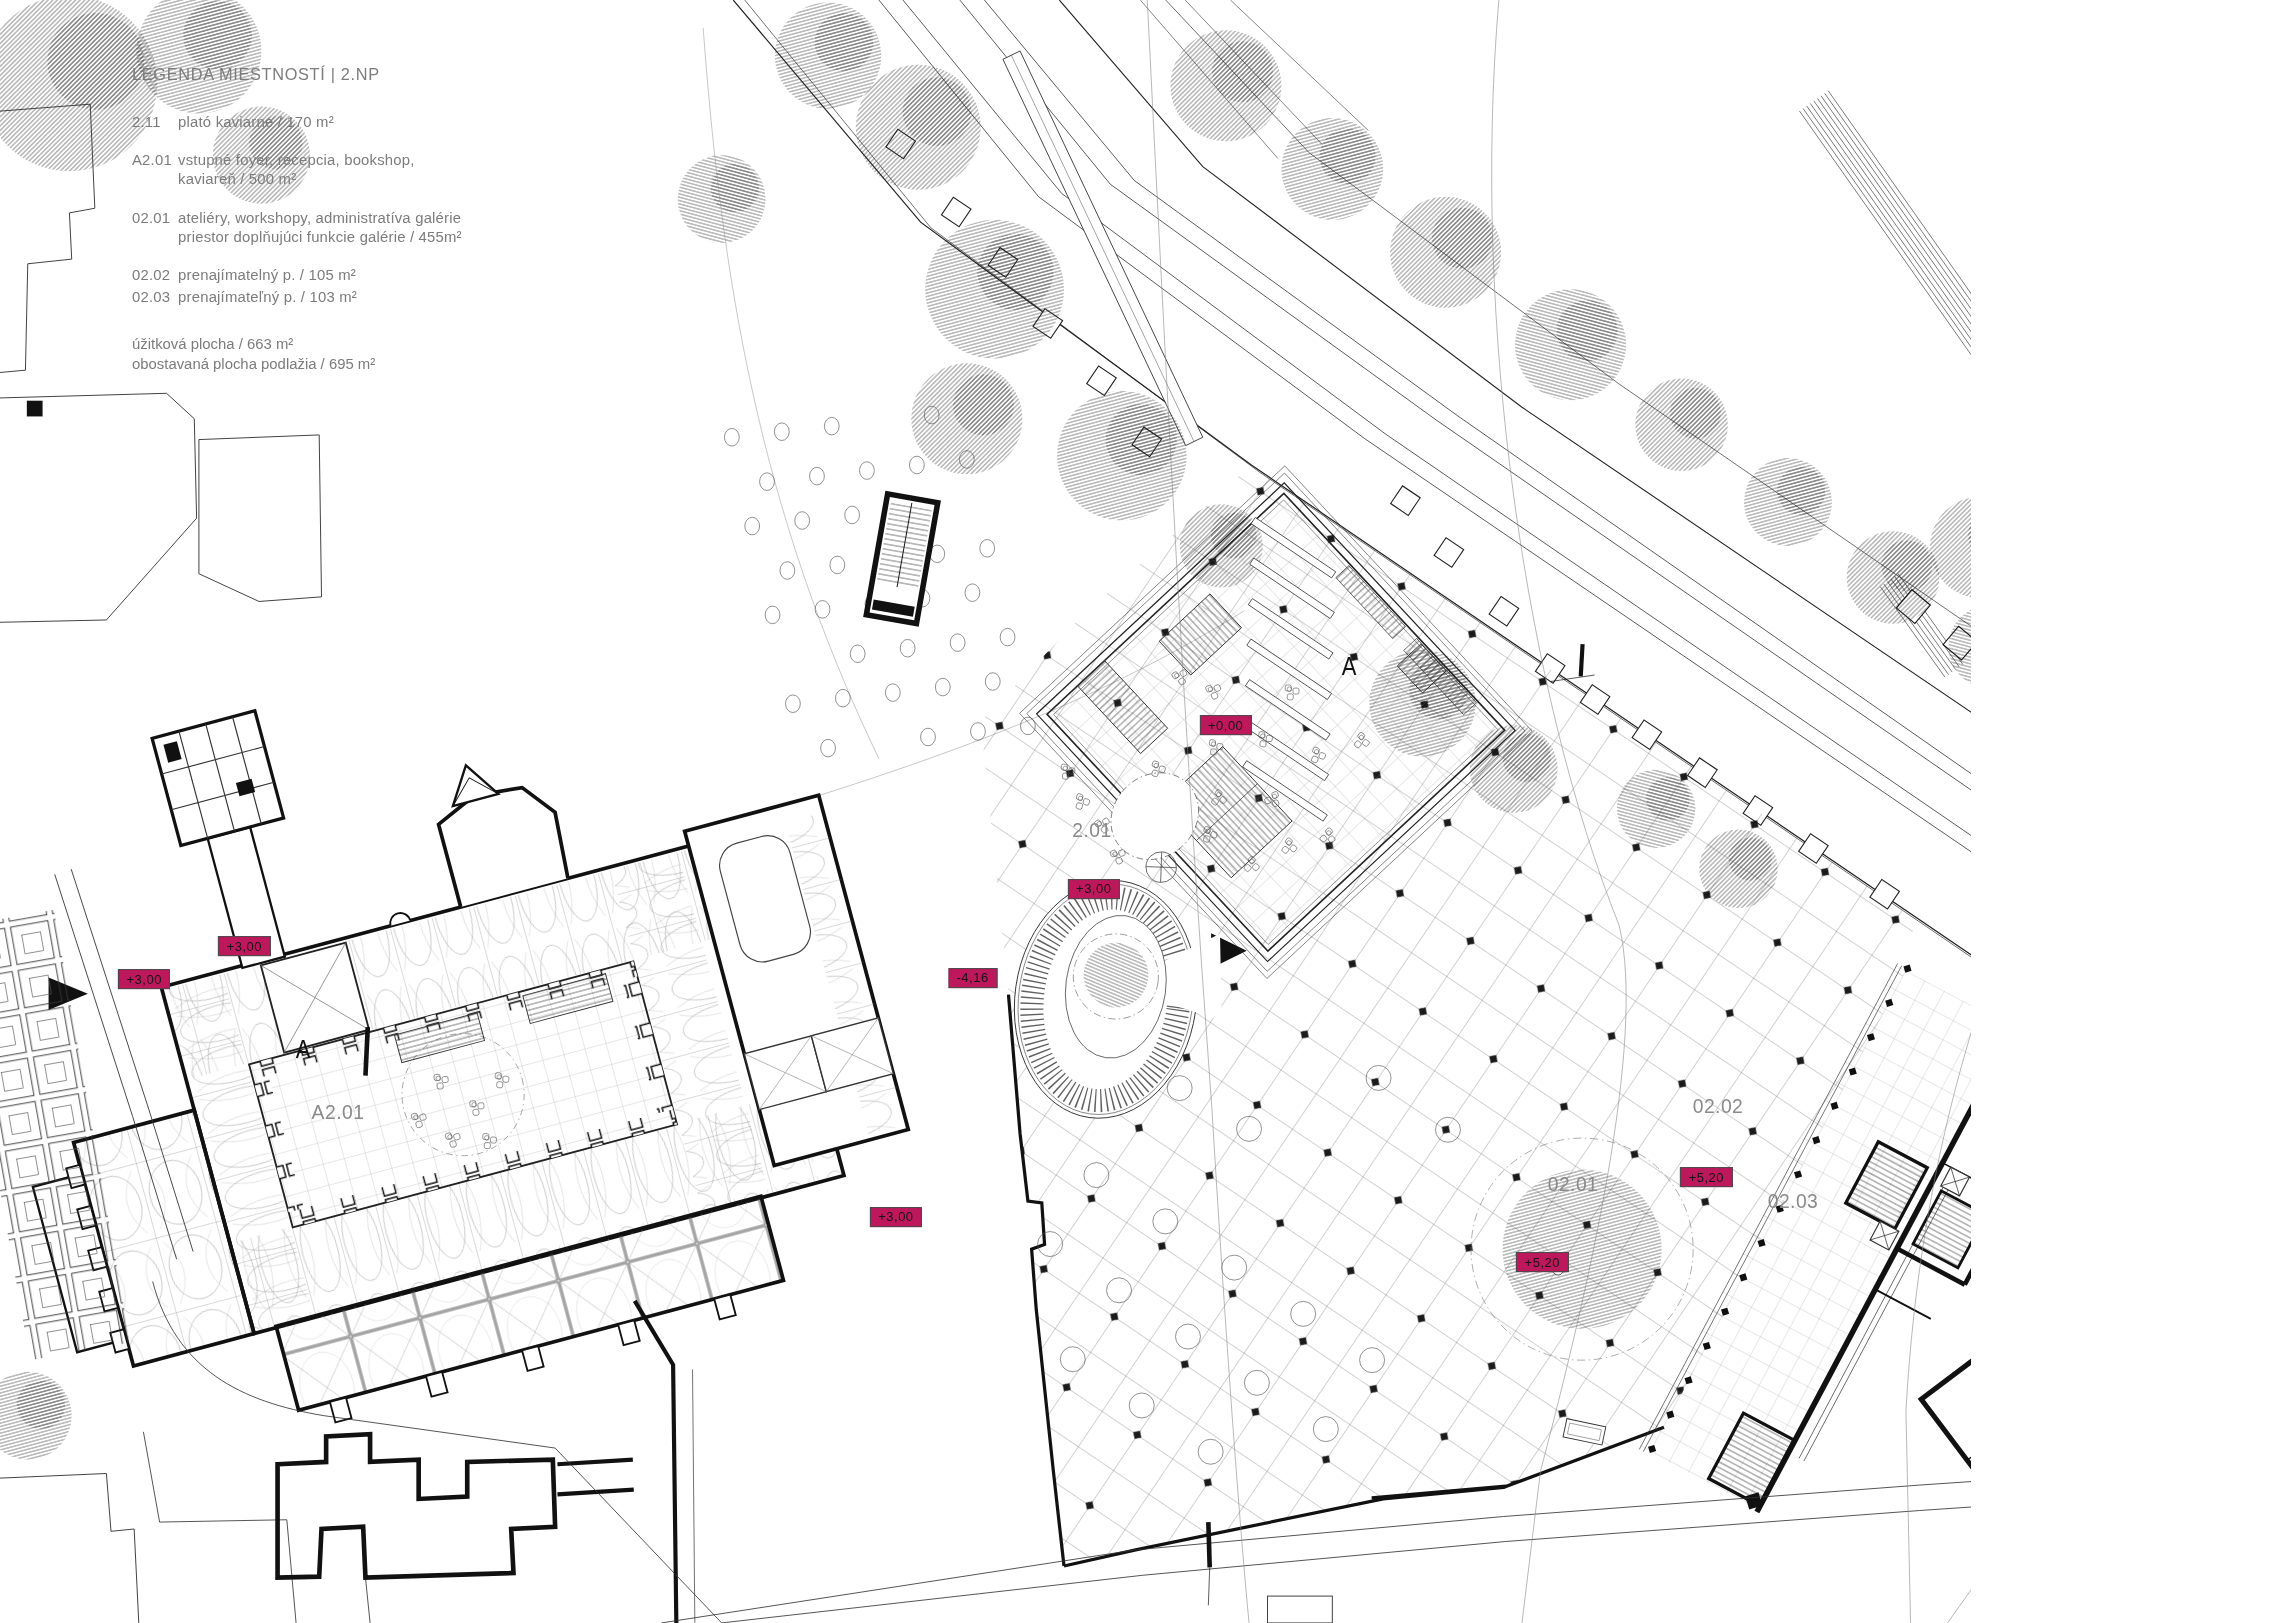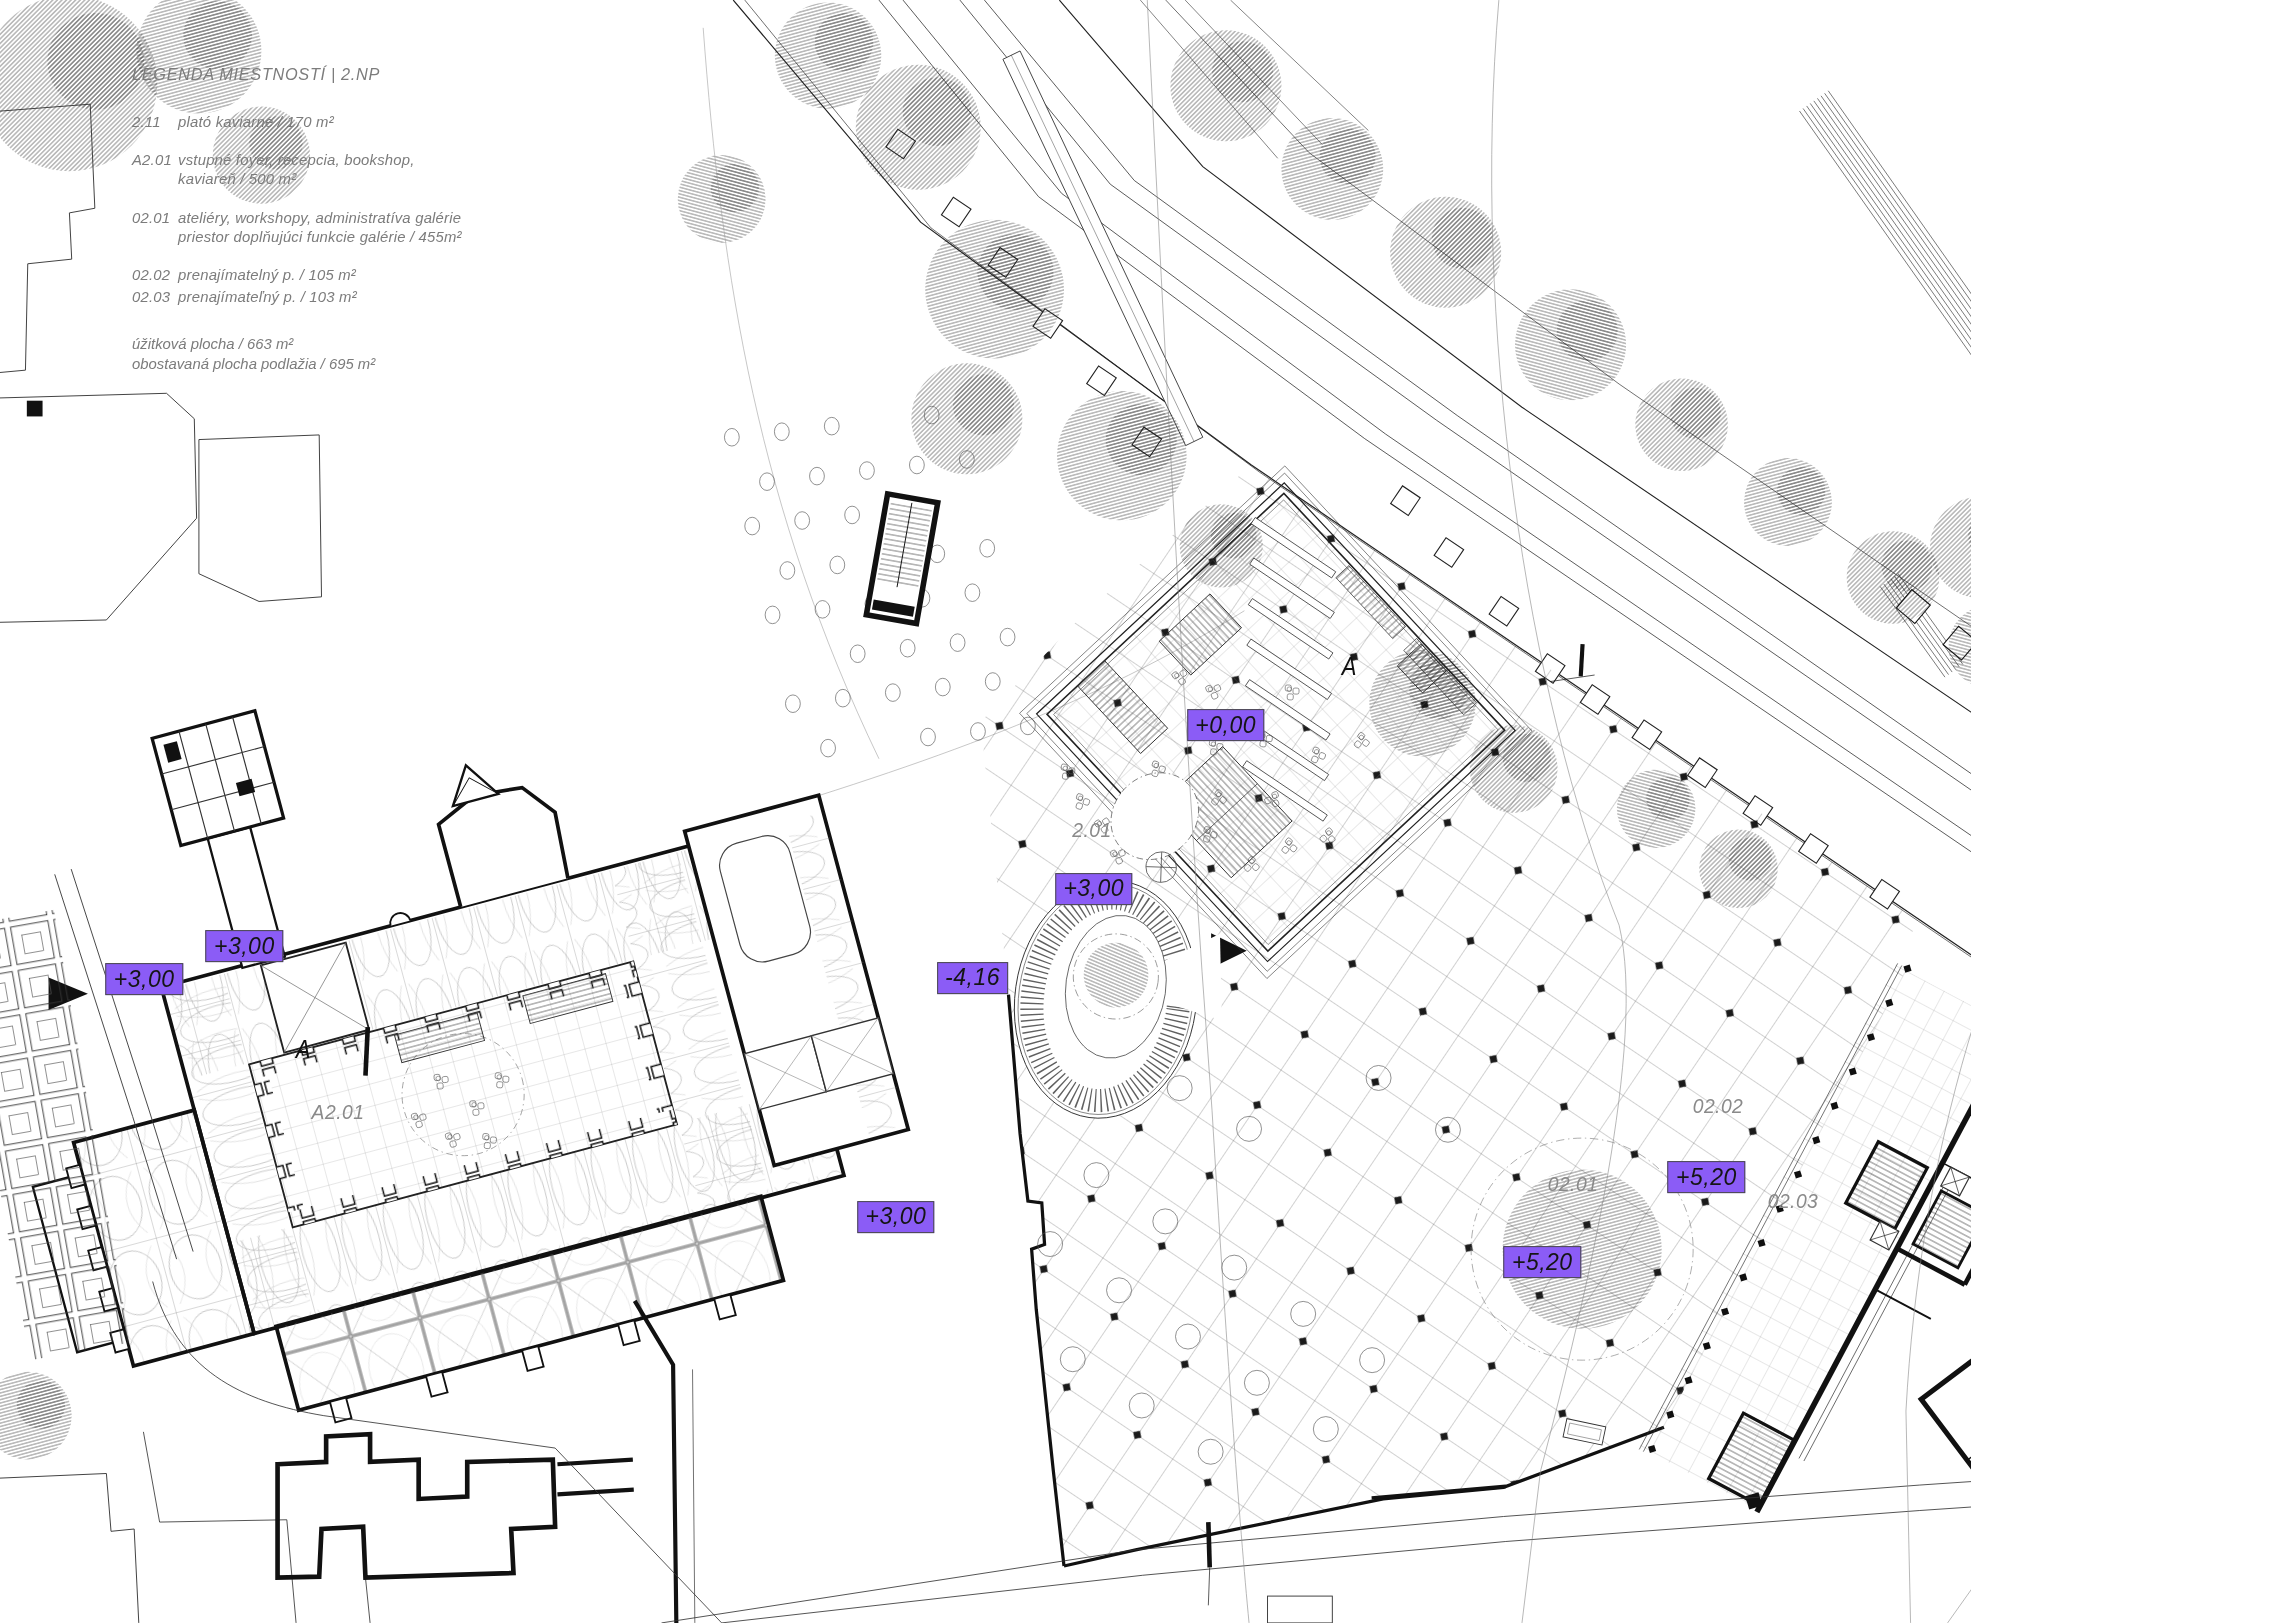--- a/index.html
+++ b/index.html
@@ -1,23 +1,23 @@
 <!DOCTYPE html>
 <html style="font-size:7.4px"><head>
 <meta charset="utf-8">
 <style>
   html,body{margin:0;padding:0;background:#fff;}
   #canvas{position:relative;width:1971px;height:1623px;background:#fff;overflow:hidden;
-          font-family:"Liberation Sans",sans-serif;font-style:italic;}
+          font-family:"Liberation Sans",sans-serif;}
   #plan-svg{position:absolute;left:0;top:0;width:2295px;height:1623px;}
   #labels-layer{position:absolute;left:0;top:0;width:100%;height:100%;}
   .plan-label{position:absolute;transform:translate(-50%,-50%);white-space:nowrap;
               font-family:"Liberation Sans",sans-serif;}
   .room-label{color:#8a8a8a;font-size:21px;letter-spacing:0.5px;transform:translate(-50%,-50%) scaleX(.92);}
-  .level-label{color:#151515;font-size:23px;background:#8b5cf6;border:0.9px solid #4a4a4a;
+  .level-label{color:#151515;font-size:13px;background:#be185d;border:0.9px solid #4a4a4a;
                padding:1.4px 7.4px;letter-spacing:0.5px;}
   .section-label{color:#111;font-size:25px;letter-spacing:0;transform:translate(-50%,-50%) scaleX(.88);}
   #legend{position:absolute;left:132px;top:65px;width:578px;color:#7c7c7c;
           transform:scaleX(.96);transform-origin:left top;}
   #legend .lg-title{font-size:17px;letter-spacing:0.7px;margin-bottom:27px;}
   .lg-row{display:flex;font-size:15.5px;line-height:19px;letter-spacing:0.2px;}
   .lg-code{width:48px;flex:0 0 48px;}
   .lg-block{margin-bottom:19.4px;}
   .lg-totals{margin-top:28px;font-size:15.5px;line-height:20.4px;}
 </style>

